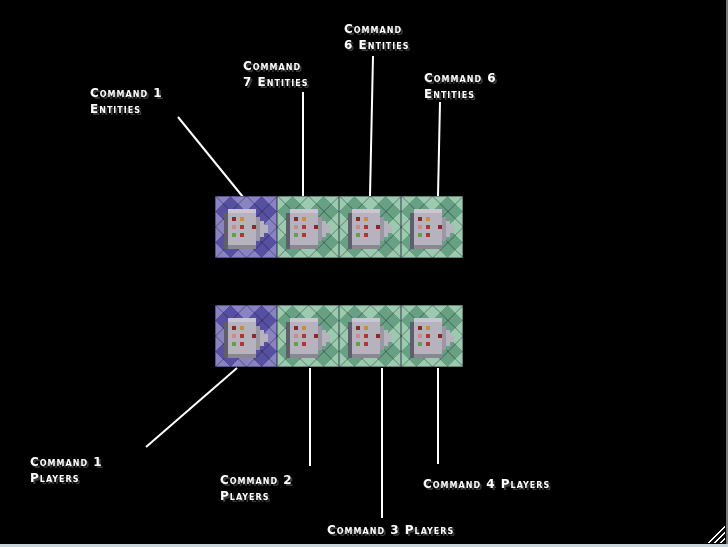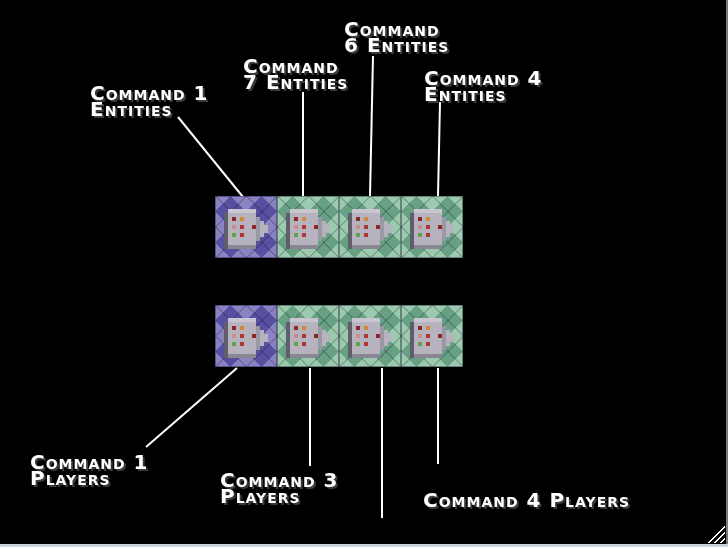--- a/index.html
+++ b/index.html
@@ -13,21 +13,21 @@
       repeating-linear-gradient(45deg,  rgba(0,0,20,.20) 0 1px, transparent 1px 21.9px),
       repeating-linear-gradient(135deg, rgba(0,0,20,.20) 0 1px, transparent 1px 21.9px),
       linear-gradient(45deg,  var(--light,#9ccaae) 25%, transparent 25%),
       linear-gradient(135deg, var(--light,#9ccaae) 25%, transparent 25%),
       linear-gradient(225deg, var(--light,#9ccaae) 25%, transparent 25%),
       linear-gradient(315deg, var(--light,#9ccaae) 25%, transparent 25%);
     background-size:31px 31px;
     box-shadow:inset 0 0 0 1px rgba(0,0,30,.35);
   }
   .tile svg{position:absolute;left:9px;top:13px;}
-  .label{position:absolute;color:var(--label-text,#fff);font-weight:bold;font-size:20px;line-height:16px;
+  .label{position:absolute;color:var(--label-text,#fff);font-weight:bold;font-size:12px;line-height:16px;
          font-variant:small-caps;letter-spacing:1px;white-space:nowrap;
          text-shadow:2px 2px 0 var(--label-shadow,#333);}
   .label .ln{display:block;}
   .border-right{position:absolute;right:0;top:0;width:2px;height:547px;background:var(--border-right,#7a7a7a);}
   .border-bottom{position:absolute;left:0;bottom:0;width:728px;height:3px;background:var(--border-bottom,#c9d3da);}
   .resize-grip{position:absolute;right:3px;bottom:4px;width:19px;height:18px;
     clip-path:polygon(100% 0,0 100%,100% 100%);
     background:repeating-linear-gradient(135deg,#ffffff 0 1.5px,#0a0a0a 1.5px 4.5px);cursor:nwse-resize;}
 </style>
 </head>
@@ -185,31 +185,34 @@
   </div>
   <div class="label" style="left:243px;top:58px">
     <span class="ln">Command</span>
     <span class="ln">7 Entities</span>
   </div>
   <div class="label" style="left:344px;top:21px">
     <span class="ln">Command</span>
     <span class="ln">6 Entities</span>
   </div>
   <div class="label" style="left:424px;top:70px">
-    <span class="ln">Command 4</span>
+    <span class="ln">Command 6</span>
     <span class="ln">Entities</span>
   </div>
   <div class="label" style="left:30px;top:454px">
     <span class="ln">Command 1</span>
     <span class="ln">Players</span>
   </div>
   <div class="label" style="left:220px;top:472px">
-    <span class="ln">Command 3</span>
+    <span class="ln">Command 2</span>
     <span class="ln">Players</span>
   </div>
-  <div class="label" style="left:423px;top:492px">
+  <div class="label" style="left:327px;top:522px">
+    <span class="ln">Command 3 Players</span>
+  </div>
+  <div class="label" style="left:423px;top:476px">
     <span class="ln">Command 4 Players</span>
   </div>
 
   <div class="border-right"></div>
   <div class="border-bottom"></div>
   <div class="resize-grip"></div>
 </div>
 
 </body></html>

